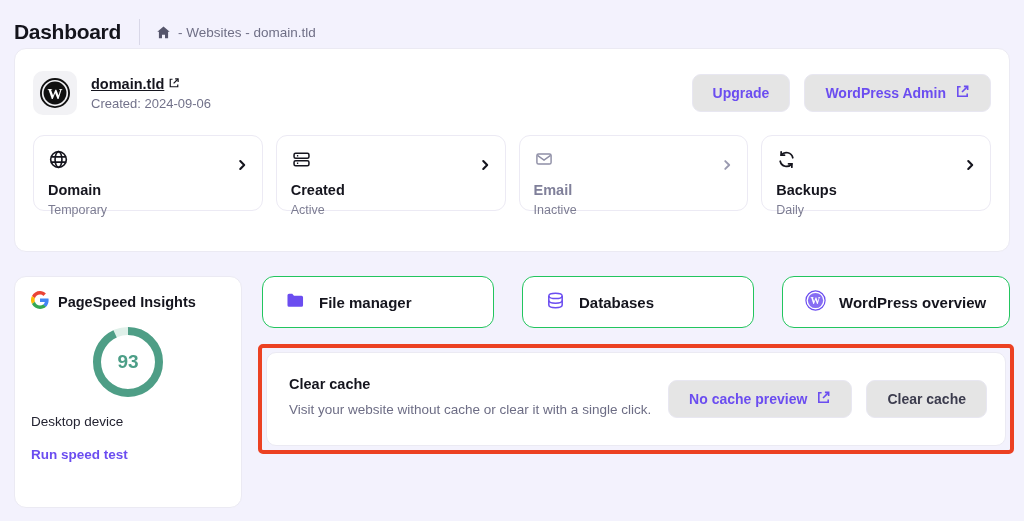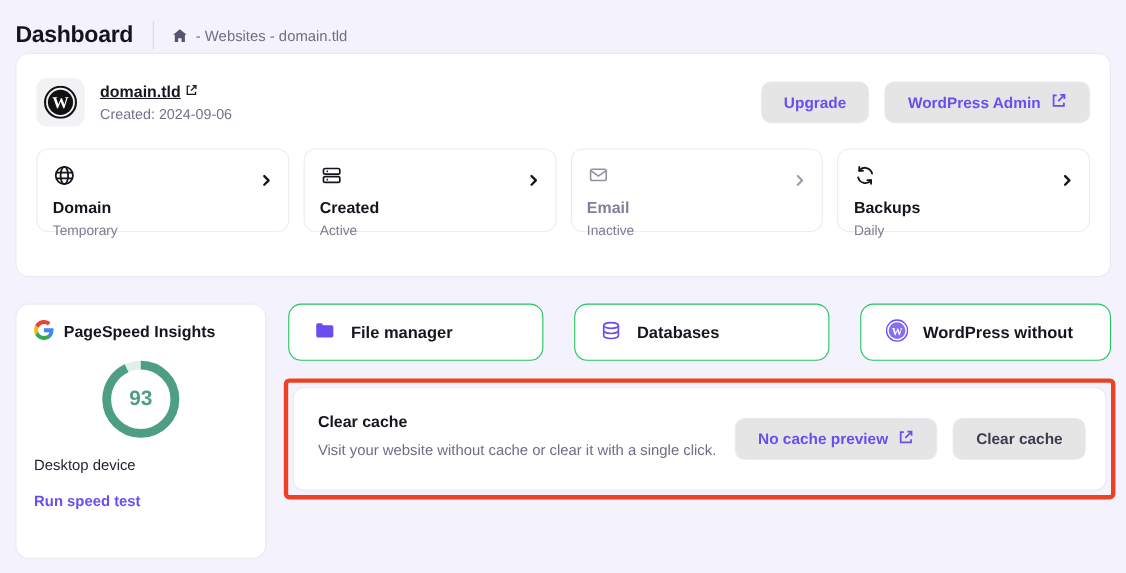--- a/index.html
+++ b/index.html
@@ -453,21 +453,21 @@
   </div>
 
   <div class="panel shortcut" id="shortcut-wp">
     <span>
       <svg width="21" height="21" viewBox="0 0 32 32">
         <circle cx="16" cy="16" r="14.6" fill="none" stroke="#6b4df0" stroke-width="1.8"></circle>
         <circle cx="16" cy="16" r="11.6" fill="#6b4df0" opacity="0.82"></circle>
         <text x="16" y="21.5" font-size="15" font-weight="bold" text-anchor="middle" fill="#fff" font-family="Liberation Serif, serif">W</text>
       </svg>
     </span>
-    <span>WordPress without</span>
+    <span>WordPress overview</span>
   </div>
 
   <div class="highlight-box">
     <div class="cache-card">
       <div class="cache-text">
         <div class="cache-title">Clear cache</div>
         <div class="cache-desc">Visit your website without cache or clear it with a single click.</div>
       </div>
       <div class="cache-actions">
         <button class="btn btn-purple">

